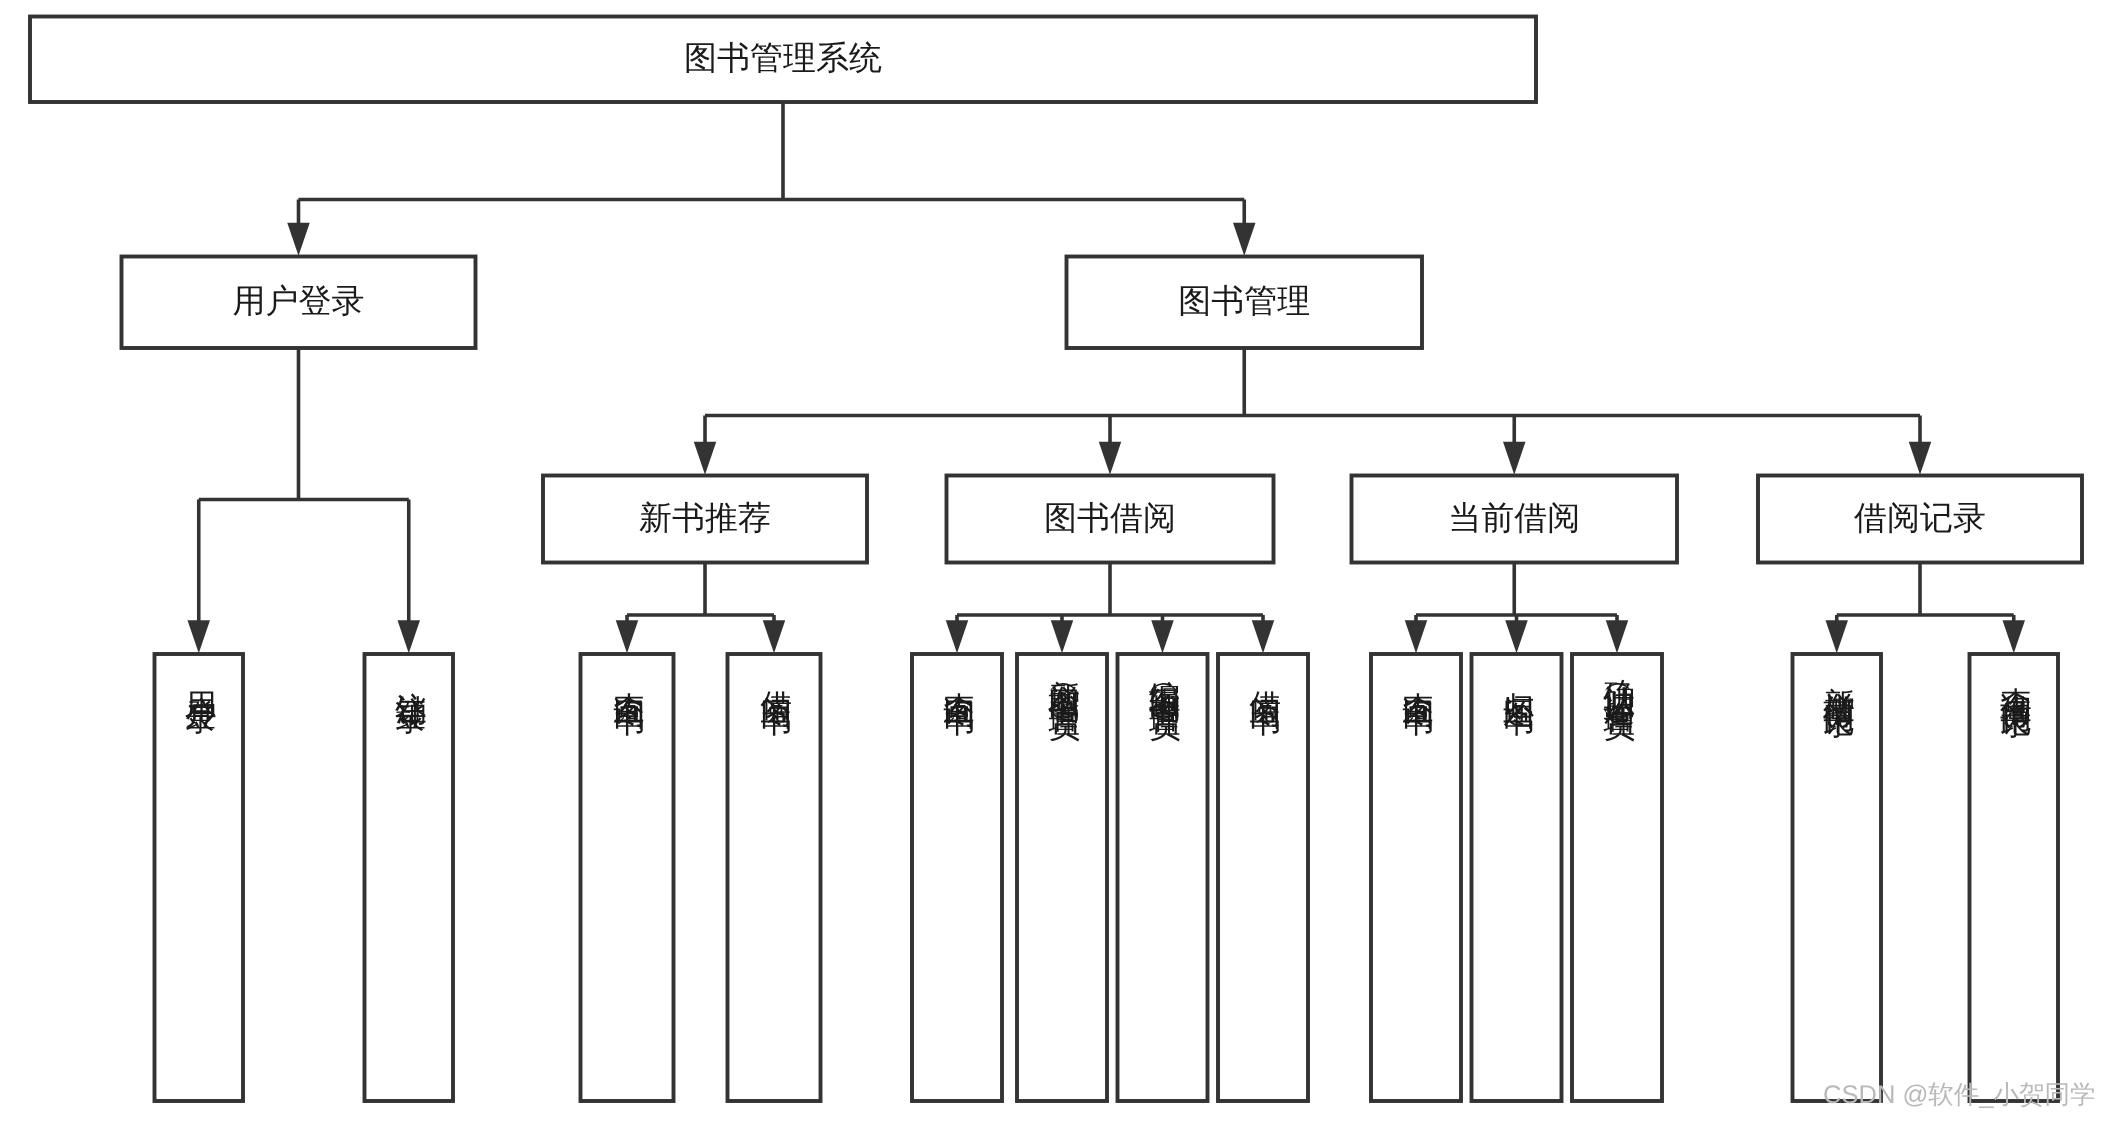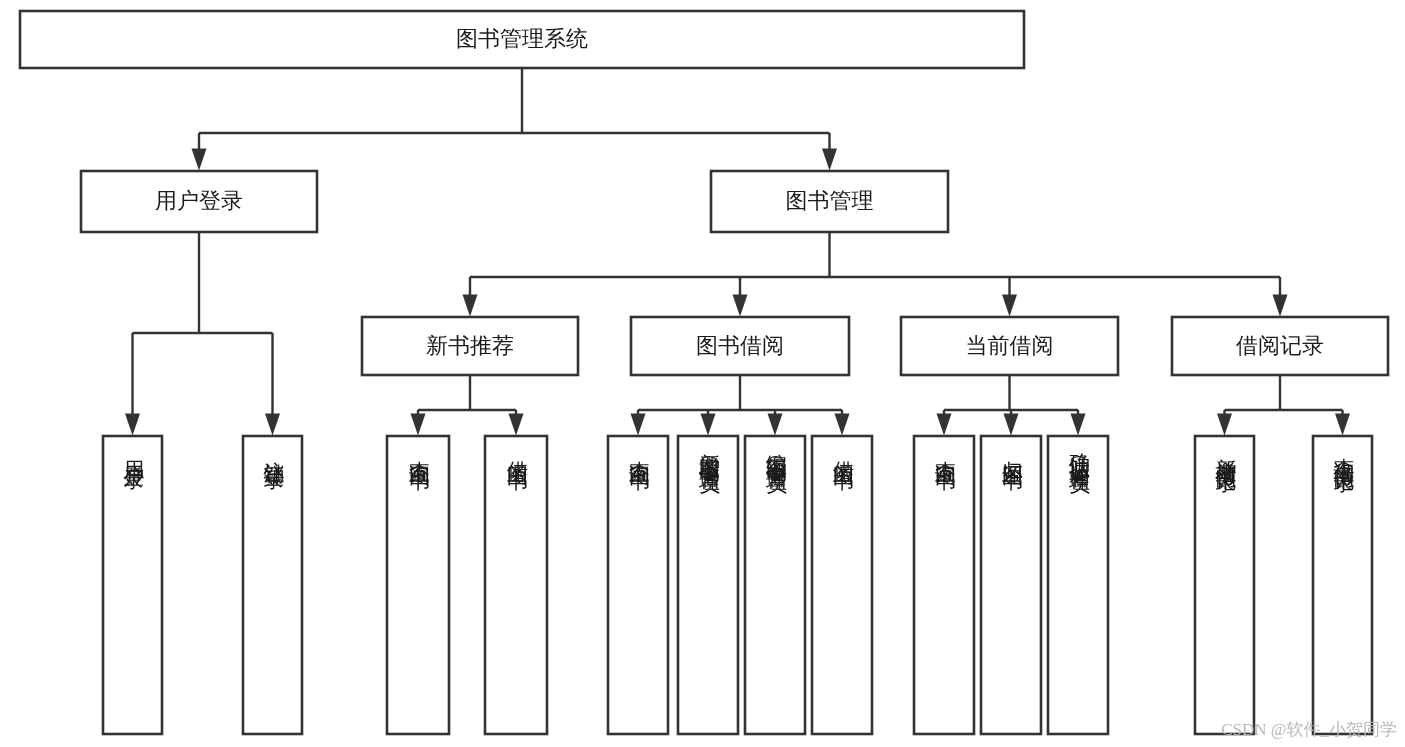--- a/index.html
+++ b/index.html
@@ -44,21 +44,21 @@
     fill: none;
   }
   .arrow-head {
     fill: #333333;
     stroke: none;
   }
   .watermark {
     position: absolute;
     right: 8px;
     bottom: 6px;
-    font-family: Liberation Serif, serif;
+    font-family: Liberation Sans, sans-serif;
     font-size: 17px;
     color: #b9b9b9;
     white-space: nowrap;
     pointer-events: none;
   }
 </style>
 </head>
 <body>
 
 <svg id="diagram" viewBox="0 0 1405 747" xmlns="http://www.w3.org/2000/svg">

